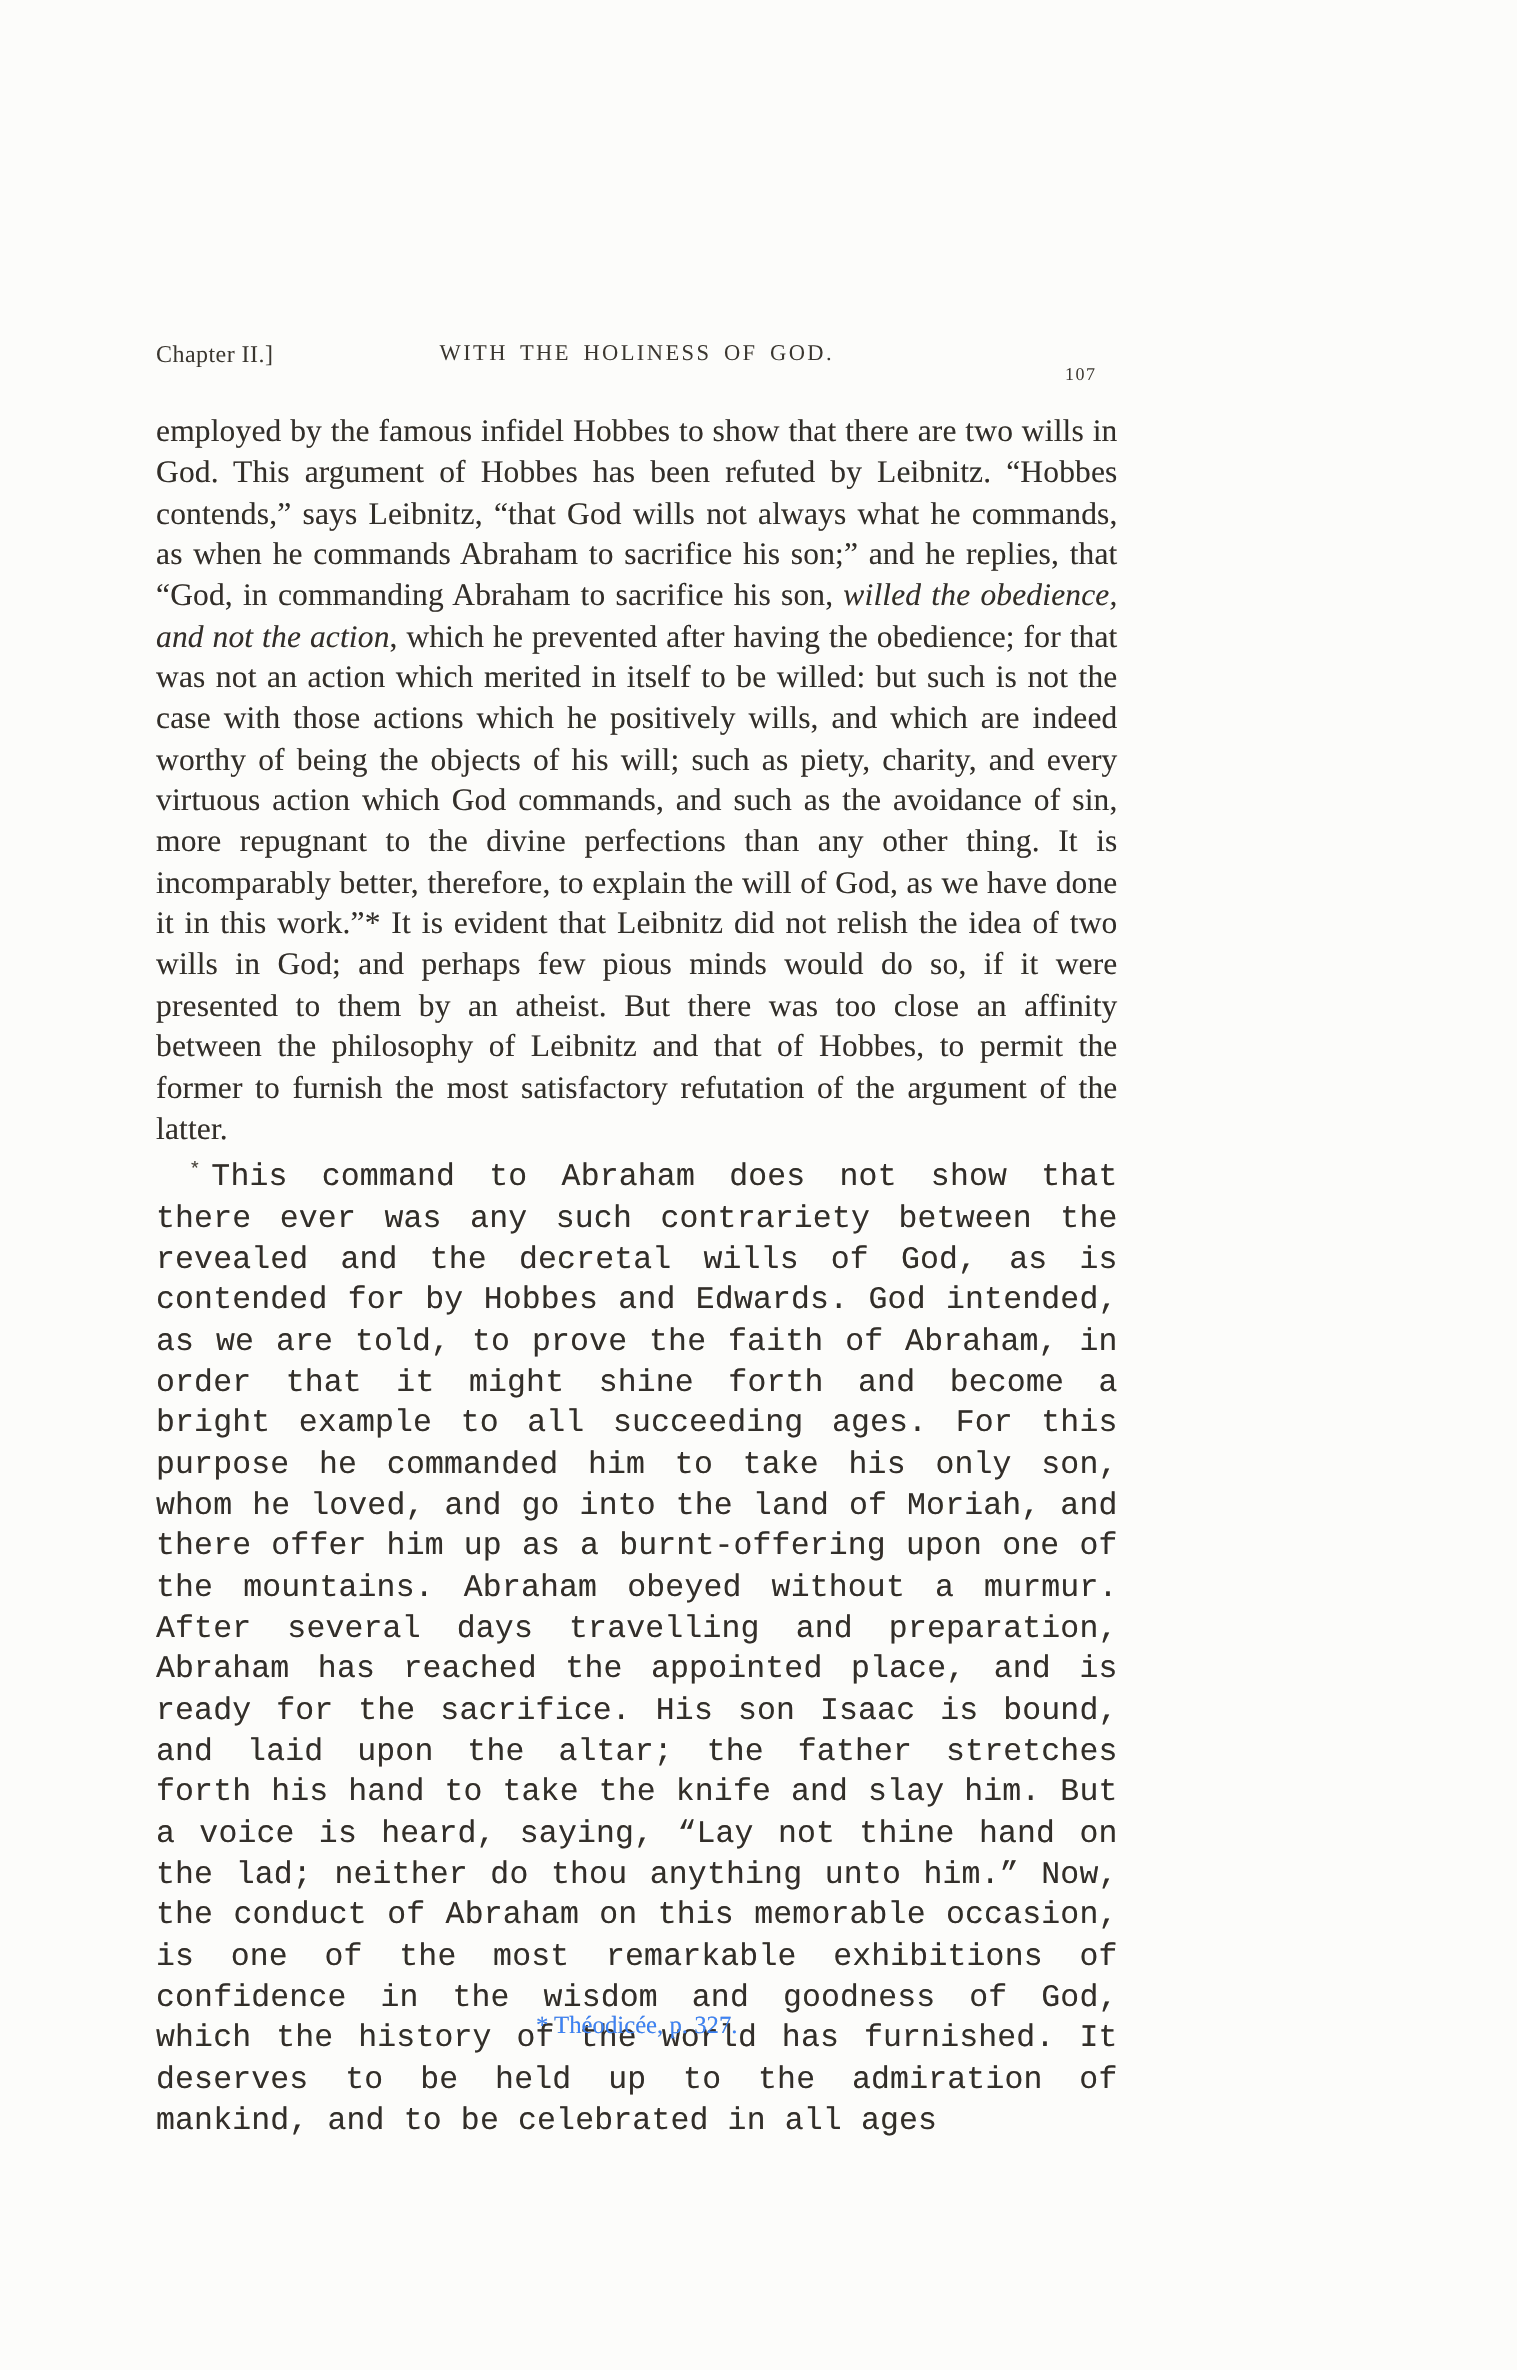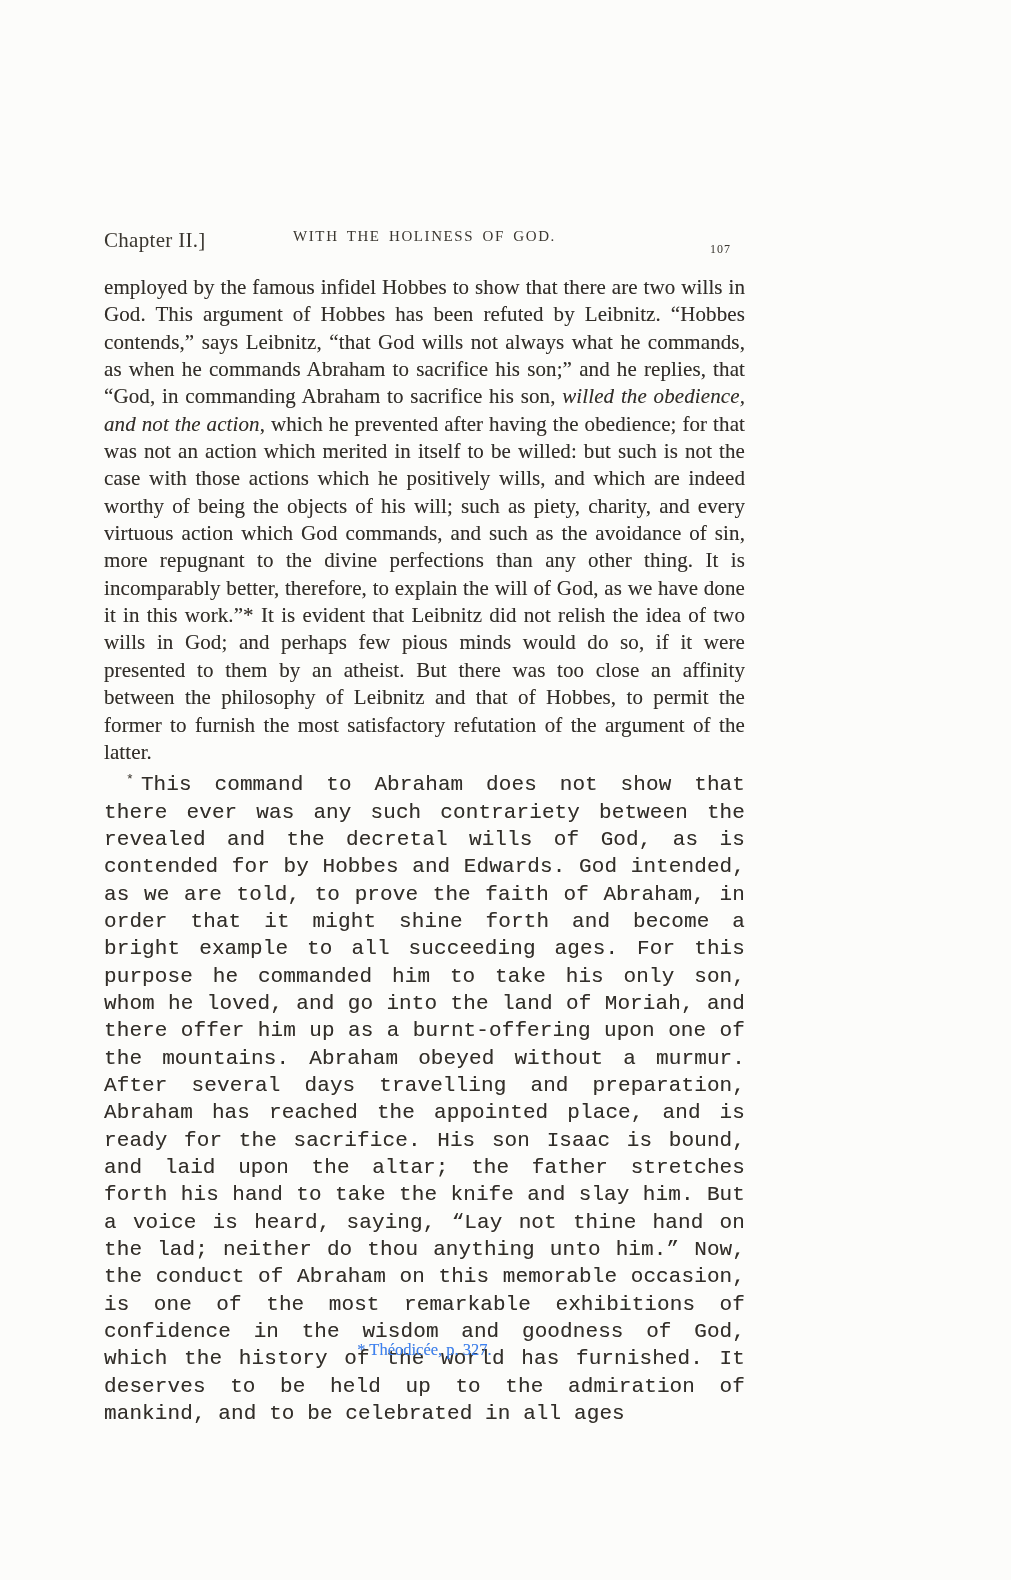--- a/index.html
+++ b/index.html
@@ -26,21 +26,21 @@
   .running-header {
     position: relative;
     height: 24px;
     font-size: 16px;
     color: #3a362f;
   }
   .running-header .chapter {
     position: absolute;
     left: 0;
     top: 2px;
-    font-size: 21px;
+    font-size: 16px;
     letter-spacing: 0.3px;
   }
   .running-header .title {
     position: absolute;
     left: 0;
     right: 0;
     top: 2px;
     text-align: center;
     font-size: 15px;
     letter-spacing: 1.6px;

